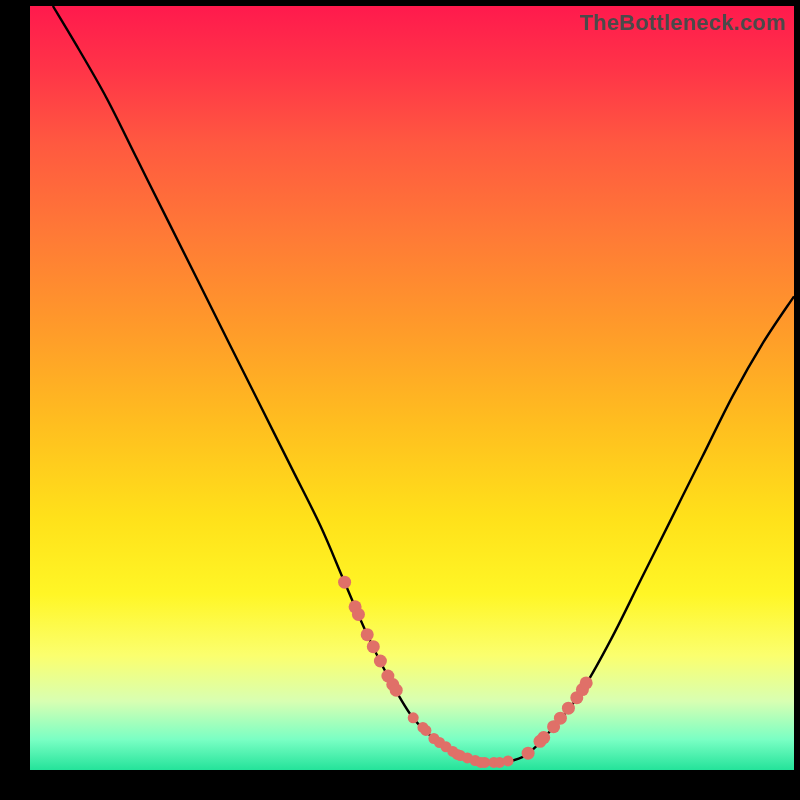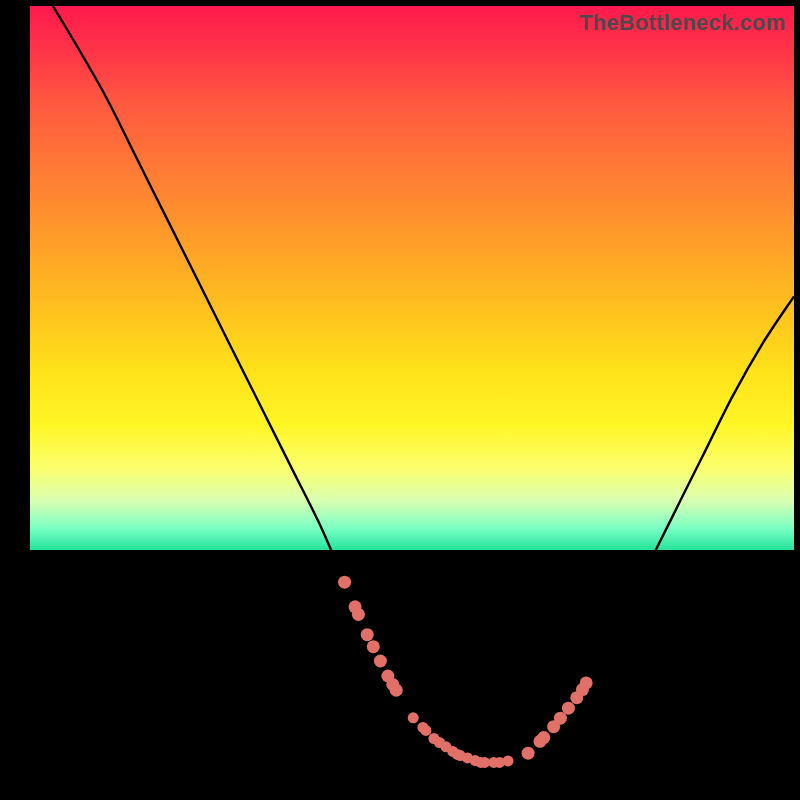--- a/index.html
+++ b/index.html
@@ -8,21 +8,21 @@
     position: absolute;
     left: 0; top: 0;
     width: 800px; height: 800px;
     background: #000;
   }
   .plot-area {
     position: absolute;
     left: 30px;
     top: 6px;
     width: 764px;
-    height: 544px;
+    height: 764px;
     background: linear-gradient(
       to bottom,
       #ff1a4d 0%,
       #ff3348 8%,
       #ff5940 18%,
       #ff7a36 30%,
       #ff9a2a 42%,
       #ffbf1f 55%,
       #ffe11a 67%,
       #fff626 77%,

